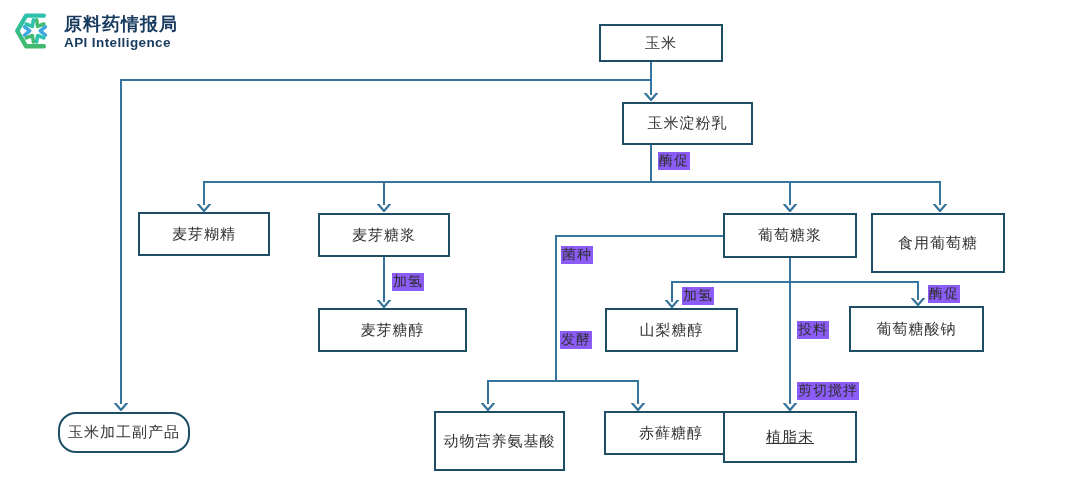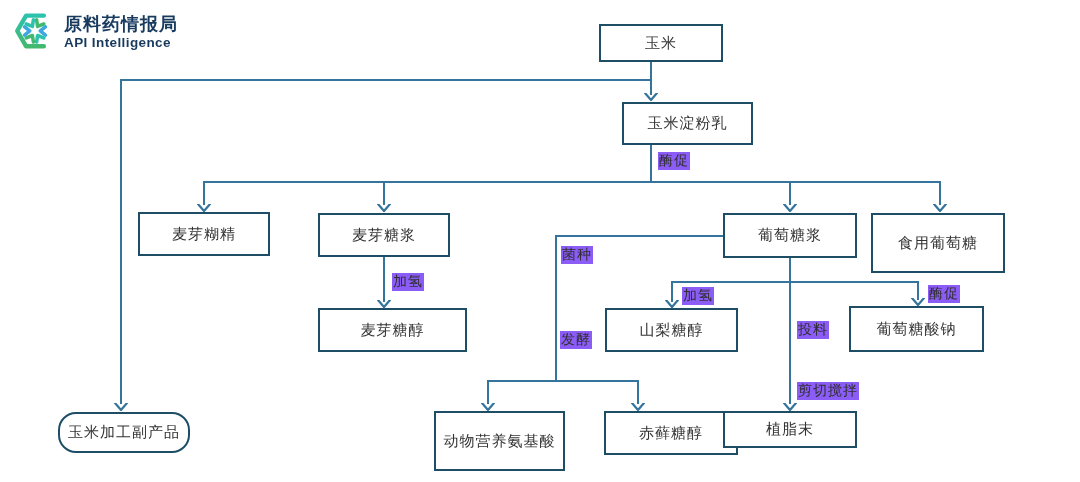--- a/index.html
+++ b/index.html
@@ -131,16 +131,16 @@
   <div class="node" style="left:585px;top:102px;width:131px;height:43px;margin-left:37px;">玉米淀粉乳</div>
   <div class="node" style="left:138px;top:212px;width:132px;height:44px;">麦芽糊精</div>
   <div class="node" style="left:318px;top:213px;width:132px;height:44px;">麦芽糖浆</div>
   <div class="node" style="left:723px;top:213px;width:134px;height:45px;">葡萄糖浆</div>
   <div class="node" style="left:871px;top:213px;width:134px;height:60px;">食用葡萄糖</div>
   <div class="node" style="left:318px;top:308px;width:149px;height:44px;">麦芽糖醇</div>
   <div class="node" style="left:605px;top:308px;width:133px;height:44px;">山梨糖醇</div>
   <div class="node" style="left:849px;top:306px;width:135px;height:46px;">葡萄糖酸钠</div>
   <div class="node" style="left:434px;top:411px;width:131px;height:60px;">动物营养氨基酸</div>
   <div class="node" style="left:604px;top:411px;width:134px;height:44px;">赤藓糖醇</div>
-  <div class="node" style="left:723px;top:411px;width:134px;height:37px;">植脂末</div>
+  <div class="node" style="left:723px;top:411px;width:134px;height:52px;text-decoration:underline;">植脂末</div>
   <div class="node" style="left:58px;top:412px;width:132px;height:41px;border-radius:18px;">玉米加工副产品</div>
 
 </div>
 
 </body></html>

